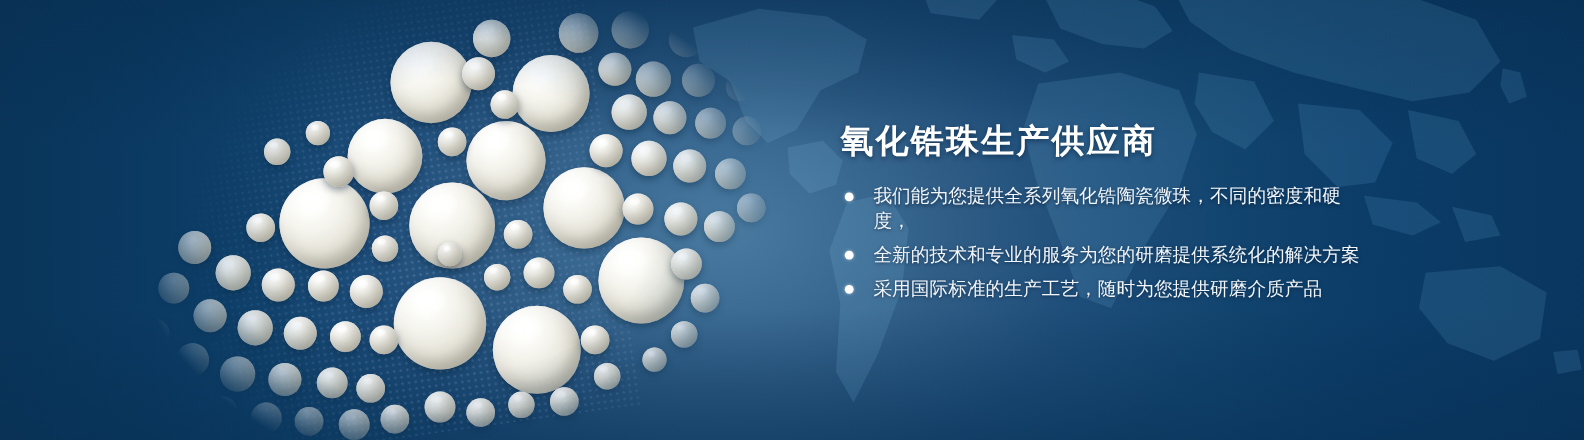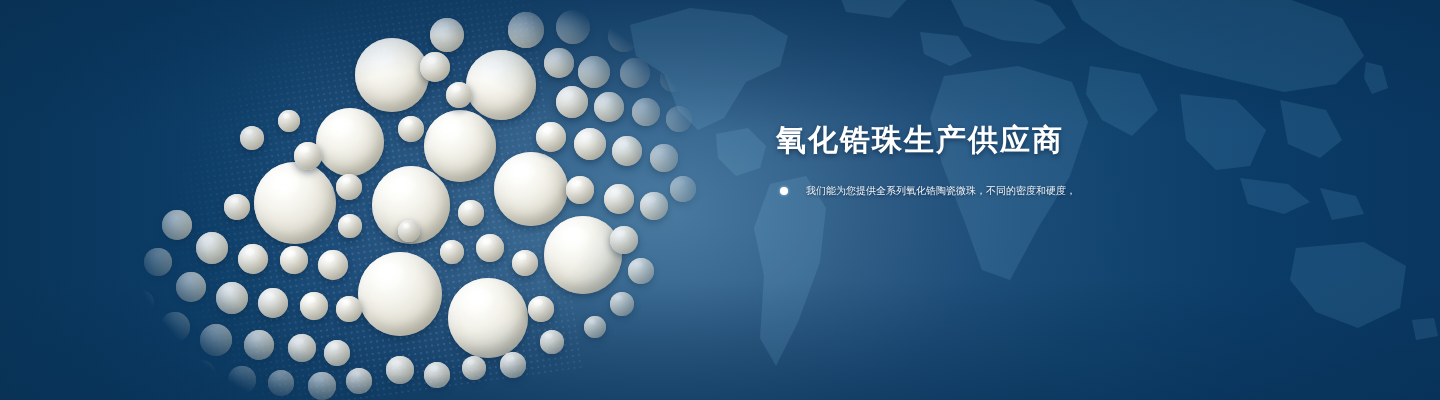--- a/index.html
+++ b/index.html
@@ -100,43 +100,43 @@
     width: 34%; height: 26%;
     border-radius: 50%;
     background: radial-gradient(ellipse at 40% 40%, rgba(255,255,255,.98) 0%, rgba(255,255,255,.45) 55%, rgba(255,255,255,0) 100%);
     filter: blur(1px);
   }
   .bead.sm::after { filter: blur(.6px); }
 
   
   .content {
     position: absolute;
-    left: 764px; top: 12px;
-    width: 500px; height: 364px; margin-left: 12px;
+    left: 764px; top: 0;
+    width: 500px; height: 364px;
   }
   .headline {
     position: absolute;
     left: 0; top: 108px;
     font-size: 30px;
     font-weight: 700;
     letter-spacing: 2px;
     color: #ffffff;
     text-shadow: 0 2px 5px rgba(0,22,48,.55);
     white-space: nowrap;
   }
   .bullets {
     position: absolute;
     left: 2px; top: 168px;
     width: 470px;
   }
   .bullet-row {
     position: relative;
     padding-left: 28px;
     margin-bottom: 9px;
-    font-size: 10px;
+    font-size: 17px;
     line-height: 22px;
     color: #f2f6fa;
     text-shadow: 0 1px 3px rgba(0,20,45,.6);
   }
   .bullet-row .dot {
     position: absolute;
     left: 2px; top: 7px;
     width: 8px; height: 8px;
     border-radius: 50%;
     background: #ffffff;
@@ -276,18 +276,26 @@
 
     <div class="headline">氧化锆珠生产供应商</div>
 
     <div class="bullets">
 
       <div class="bullet-row">
         <span class="dot"></span>
         <span>我们能为您提供全系列氧化锆陶瓷微珠，不同的密度和硬度，</span>
       </div>
 
-
+      <div class="bullet-row">
+        <span class="dot"></span>
+        <span>全新的技术和专业的服务为您的研磨提供系统化的解决方案</span>
+      </div>
+
+      <div class="bullet-row">
+        <span class="dot"></span>
+        <span>采用国际标准的生产工艺，随时为您提供研磨介质产品</span>
+      </div>
 
     </div>
   </div>
 
 </div>
 
 </body></html>

